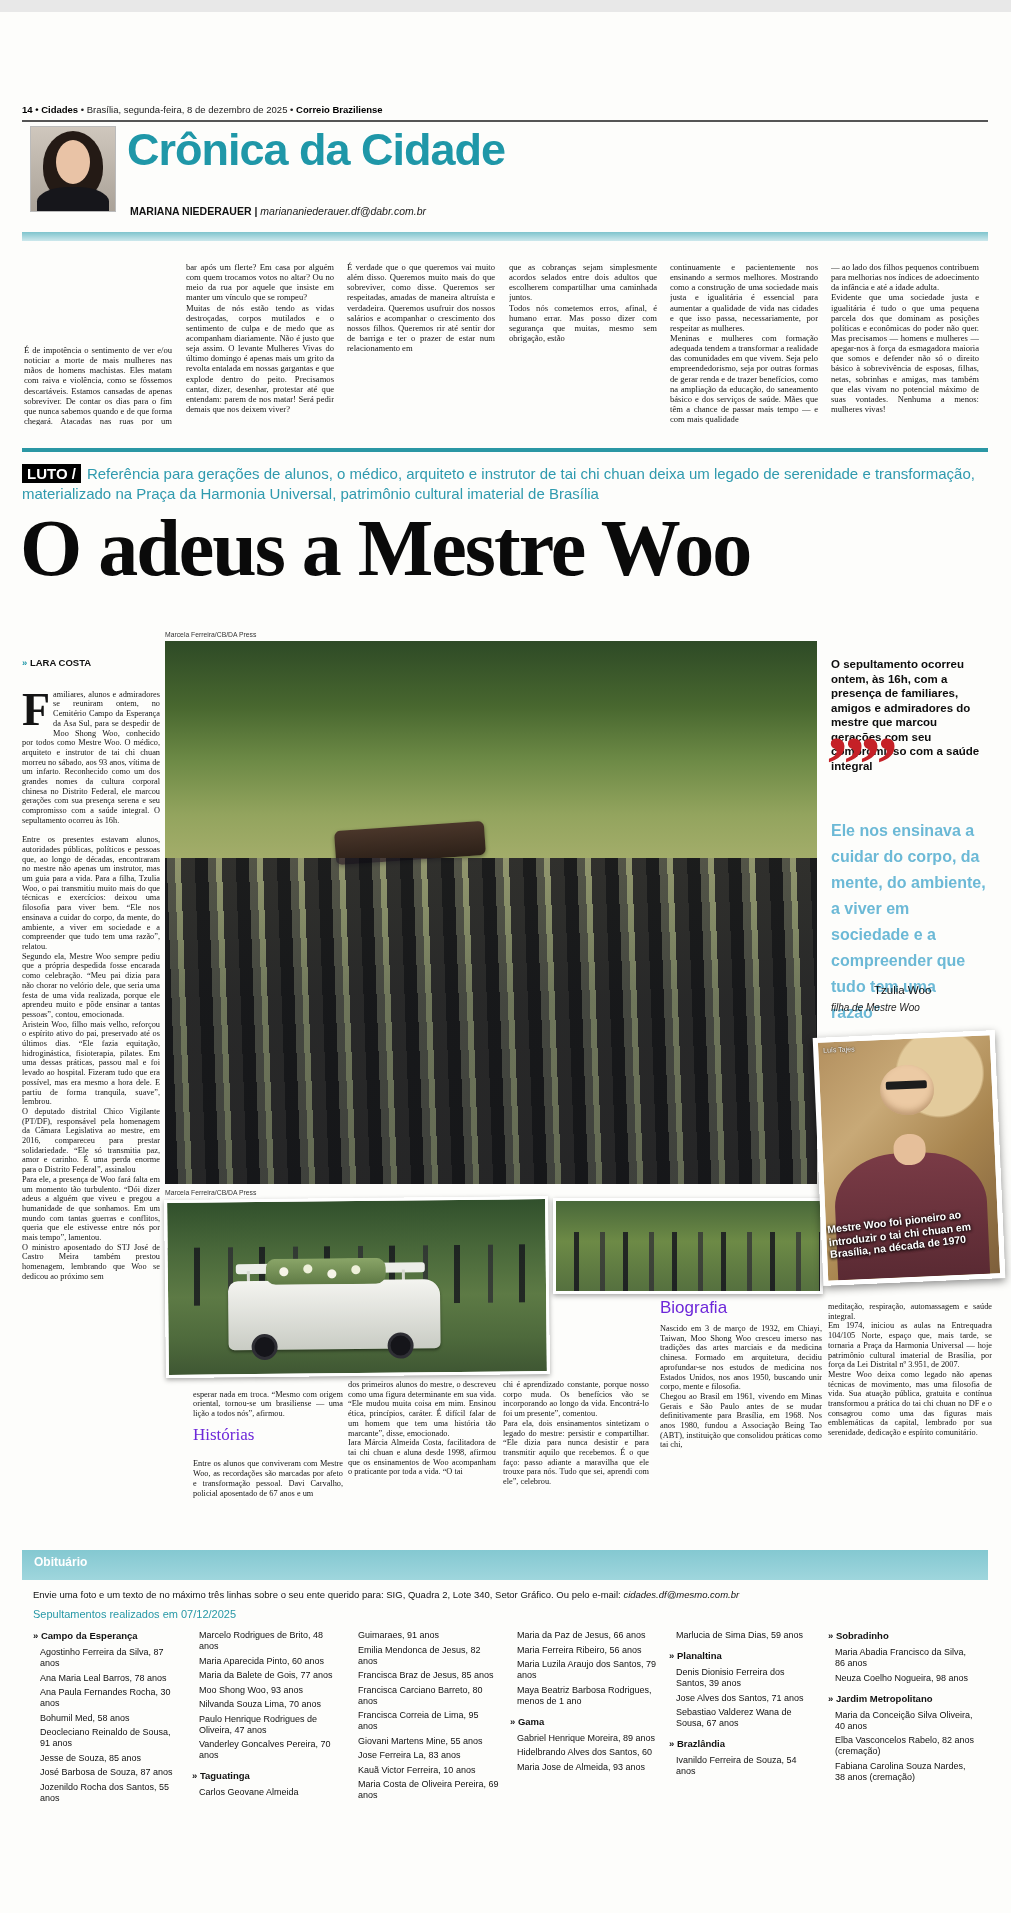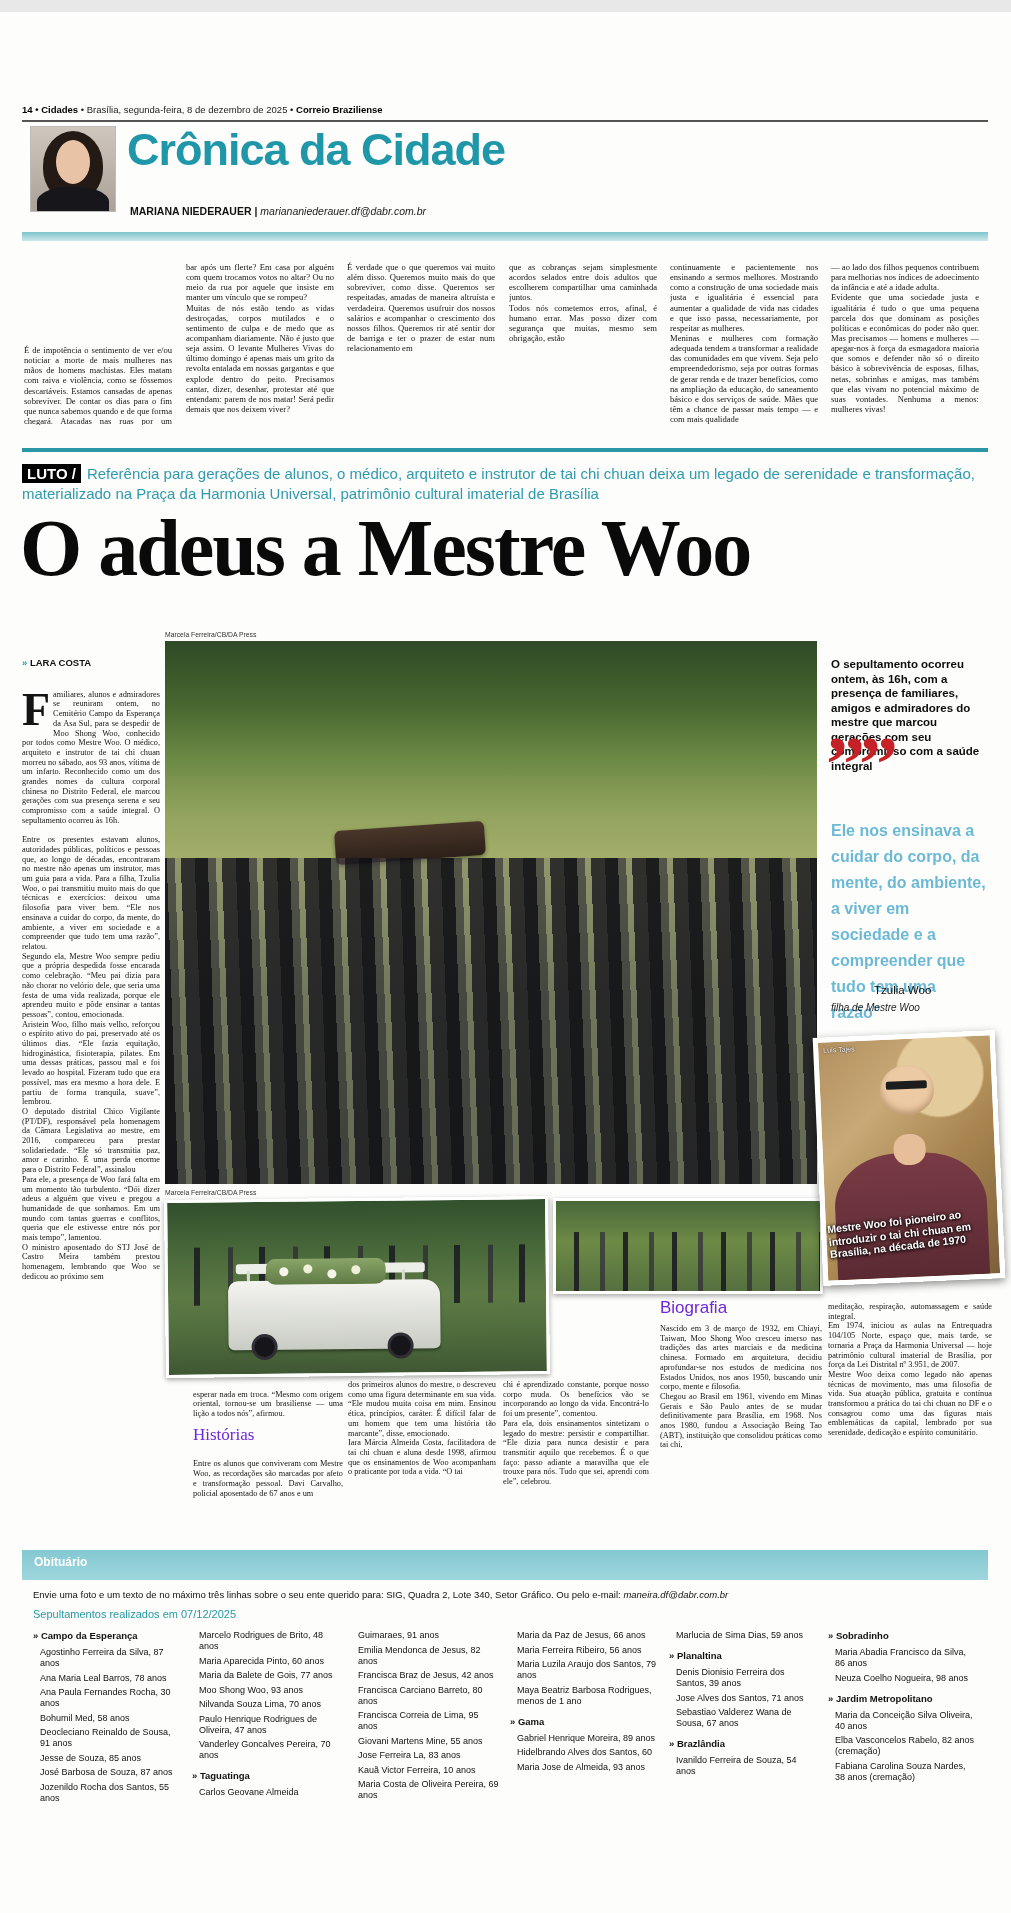--- a/index.html
+++ b/index.html
@@ -214,21 +214,21 @@
   <div class="abs serif-col" id="bio-text">Nascido em 3 de março de 1932, em Chiayi, Taiwan, Moo Shong Woo cresceu imerso nas tradições das artes marciais e da medicina chinesa. Formado em arquitetura, decidiu aprofundar-se nos estudos de medicina nos Estados Unidos, nos anos 1950, buscando unir corpo, mente e filosofia.
 Chegou ao Brasil em 1961, vivendo em Minas Gerais e São Paulo antes de se mudar definitivamente para Brasília, em 1968. Nos anos 1980, fundou a Associação Being Tao (ABT), instituição que consolidou práticas como tai chi,</div>
   <div class="abs serif-col" id="colFinal">meditação, respiração, automassagem e saúde integral.
 Em 1974, iniciou as aulas na Entrequadra 104/105 Norte, espaço que, mais tarde, se tornaria a Praça da Harmonia Universal — hoje patrimônio cultural imaterial de Brasília, por força da Lei Distrital nº 3.951, de 2007.
 Mestre Woo deixa como legado não apenas técnicas de movimento, mas uma filosofia de vida. Sua atuação pública, gratuita e contínua transformou a prática do tai chi chuan no DF e o consagrou como uma das figuras mais emblemáticas da capital, lembrado por sua serenidade, dedicação e espírito comunitário.</div>
 
   <div class="abs" id="obitbar">
     <div id="obit-title">Obituário</div>
   </div>
   <div class="abs" id="obit-instr">
-    <span>Envie uma foto e um texto de no máximo três linhas sobre o seu ente querido para: SIG, Quadra 2, Lote 340, Setor Gráfico. Ou pelo e-mail: </span><span class="mail">maneira.df@dabr.com.br</span>
+    <span>Envie uma foto e um texto de no máximo três linhas sobre o seu ente querido para: SIG, Quadra 2, Lote 340, Setor Gráfico. Ou pelo e-mail: </span><span class="mail">cidades.df@mesmo.com.br</span>
   </div>
   <div class="abs" id="obit-sub">Sepultamentos realizados em 07/12/2025</div>
 
   <div class="abs obit-col" style="left:40px">
       <div class="obit-h">» Campo da Esperança</div>
       <div class="obit-n">Agostinho Ferreira da Silva, 87 anos</div>
       <div class="obit-n">Ana Maria Leal Barros, 78 anos</div>
       <div class="obit-n">Ana Paula Fernandes Rocha, 30 anos</div>
       <div class="obit-n">Bohumil Med, 58 anos</div>
       <div class="obit-n">Deocleciano Reinaldo de Sousa, 91 anos</div>
@@ -243,21 +243,21 @@
       <div class="obit-n">Moo Shong Woo, 93 anos</div>
       <div class="obit-n">Nilvanda Souza Lima, 70 anos</div>
       <div class="obit-n">Paulo Henrique Rodrigues de Oliveira, 47 anos</div>
       <div class="obit-n">Vanderley Goncalves Pereira, 70 anos</div>
       <div class="obit-h">» Taguatinga</div>
       <div class="obit-n">Carlos Geovane Almeida</div>
     </div>
   <div class="abs obit-col" style="left:358px">
       <div class="obit-n">Guimaraes, 91 anos</div>
       <div class="obit-n">Emilia Mendonca de Jesus, 82 anos</div>
-      <div class="obit-n">Francisca Braz de Jesus, 42 anos</div>
+      <div class="obit-n">Francisca Braz de Jesus, 85 anos</div>
       <div class="obit-n">Francisca Carciano Barreto, 80 anos</div>
       <div class="obit-n">Francisca Correia de Lima, 95 anos</div>
       <div class="obit-n">Giovani Martens Mine, 55 anos</div>
       <div class="obit-n">Jose Ferreira La, 83 anos</div>
       <div class="obit-n">Kauã Victor Ferreira, 10 anos</div>
       <div class="obit-n">Maria Costa de Oliveira Pereira, 69 anos</div>
     </div>
   <div class="abs obit-col" style="left:517px">
       <div class="obit-n">Maria da Paz de Jesus, 66 anos</div>
       <div class="obit-n">Maria Ferreira Ribeiro, 56 anos</div>

